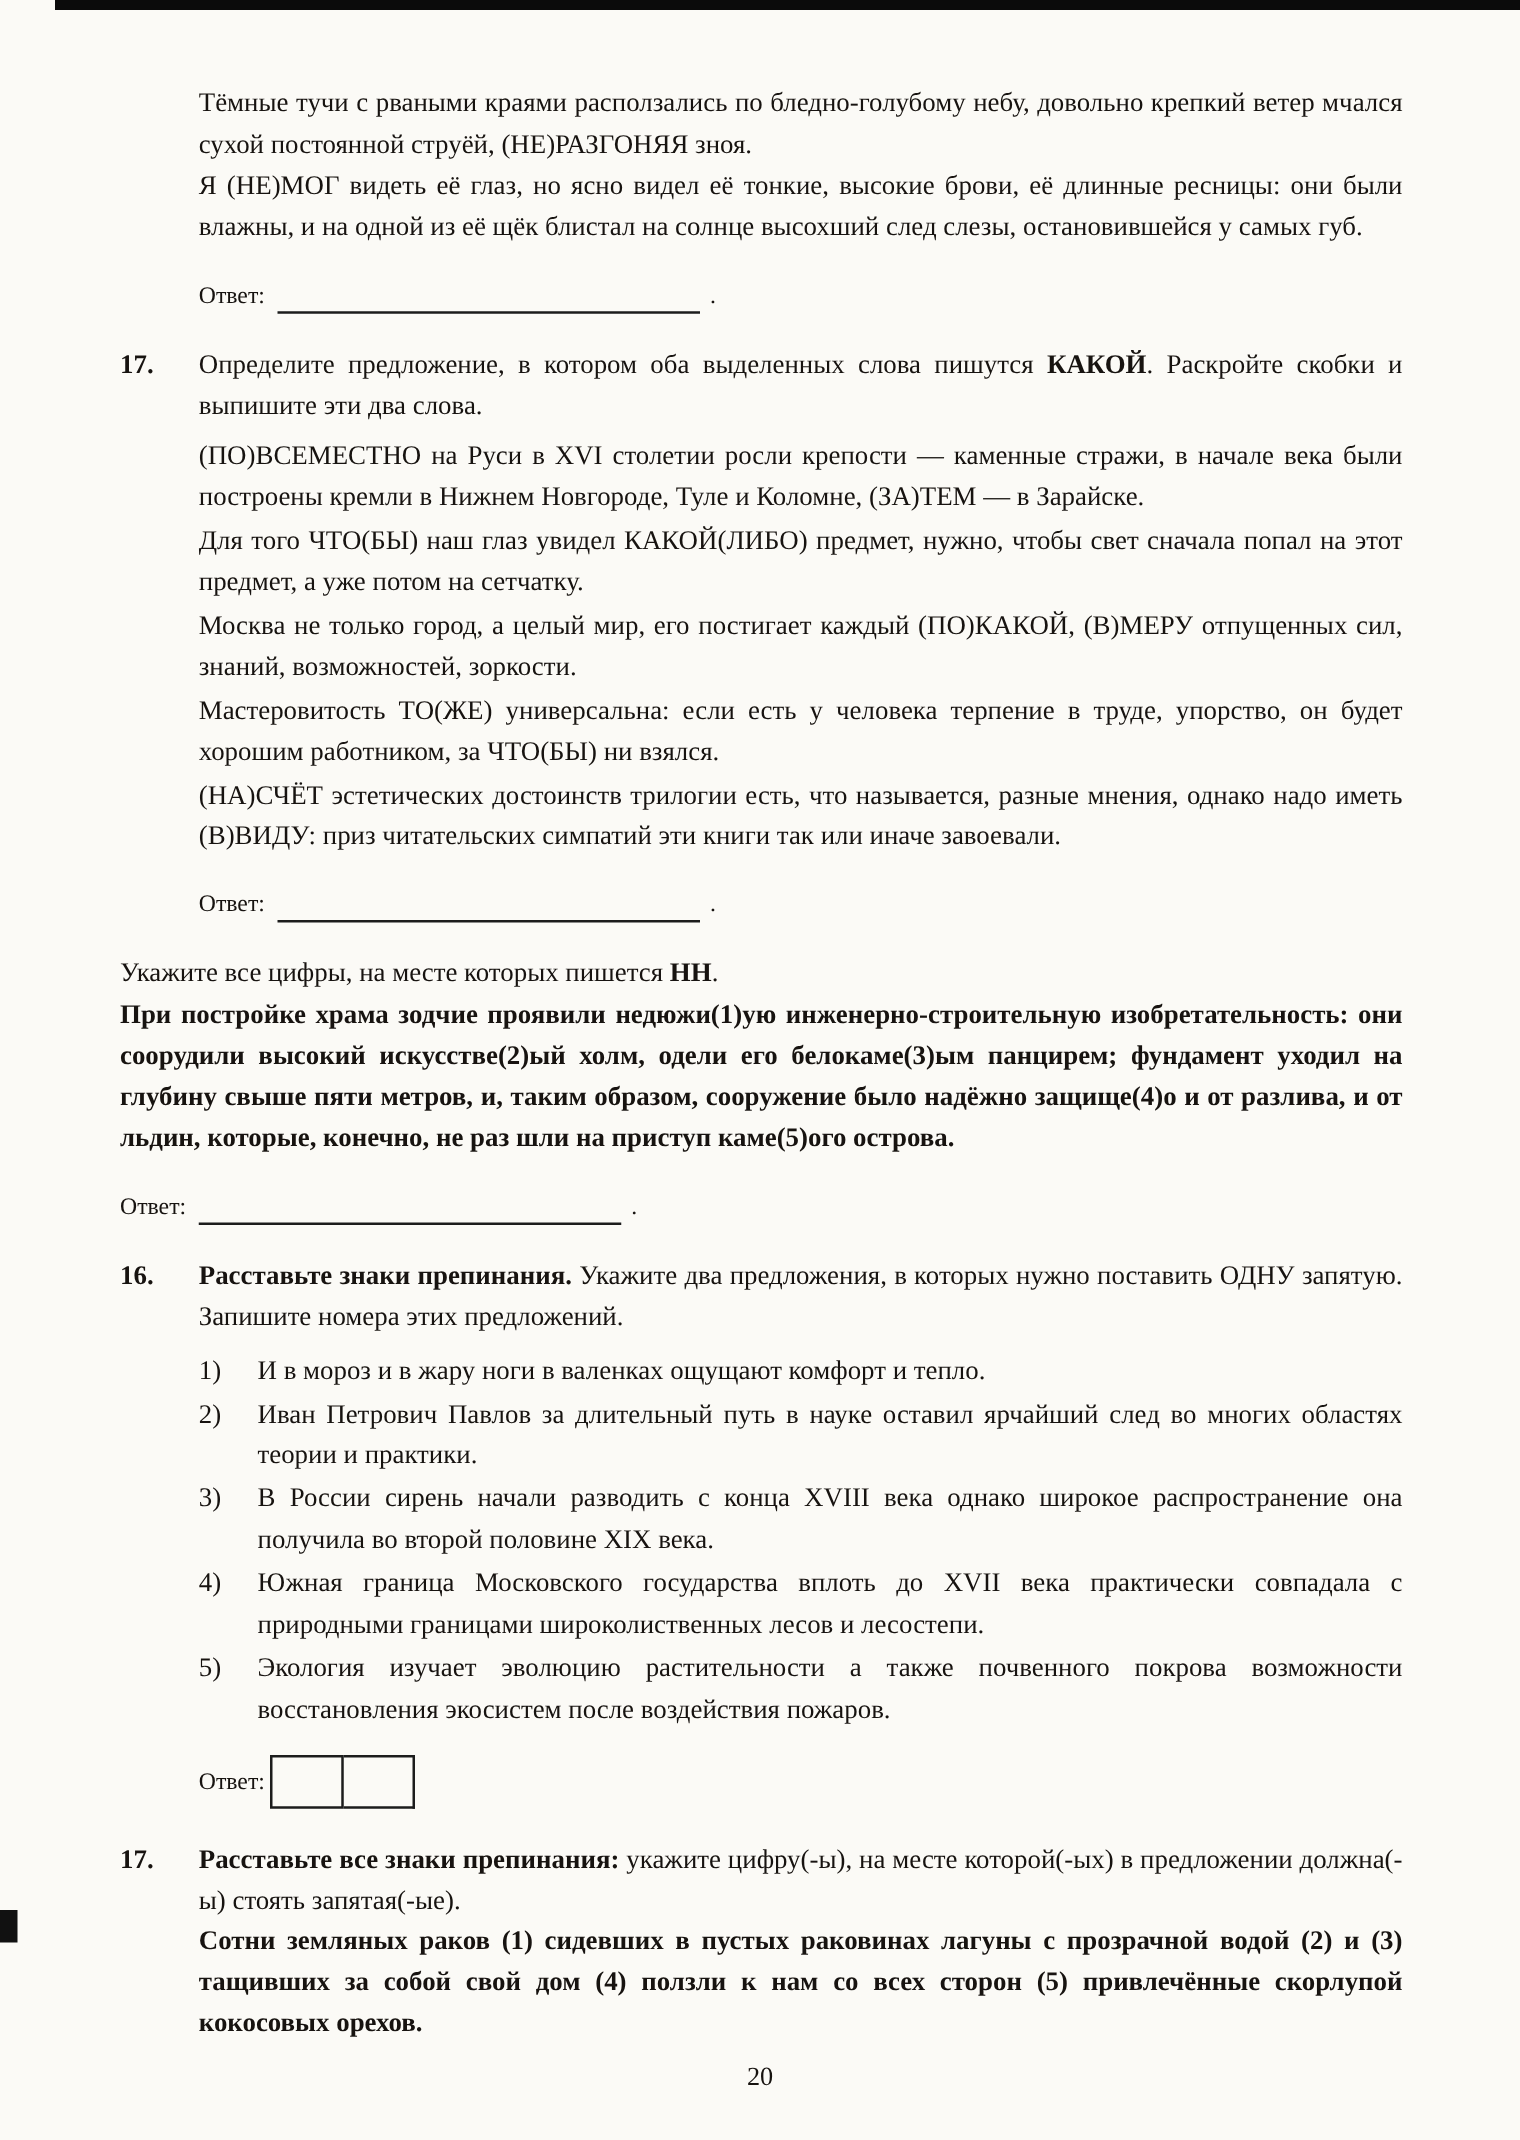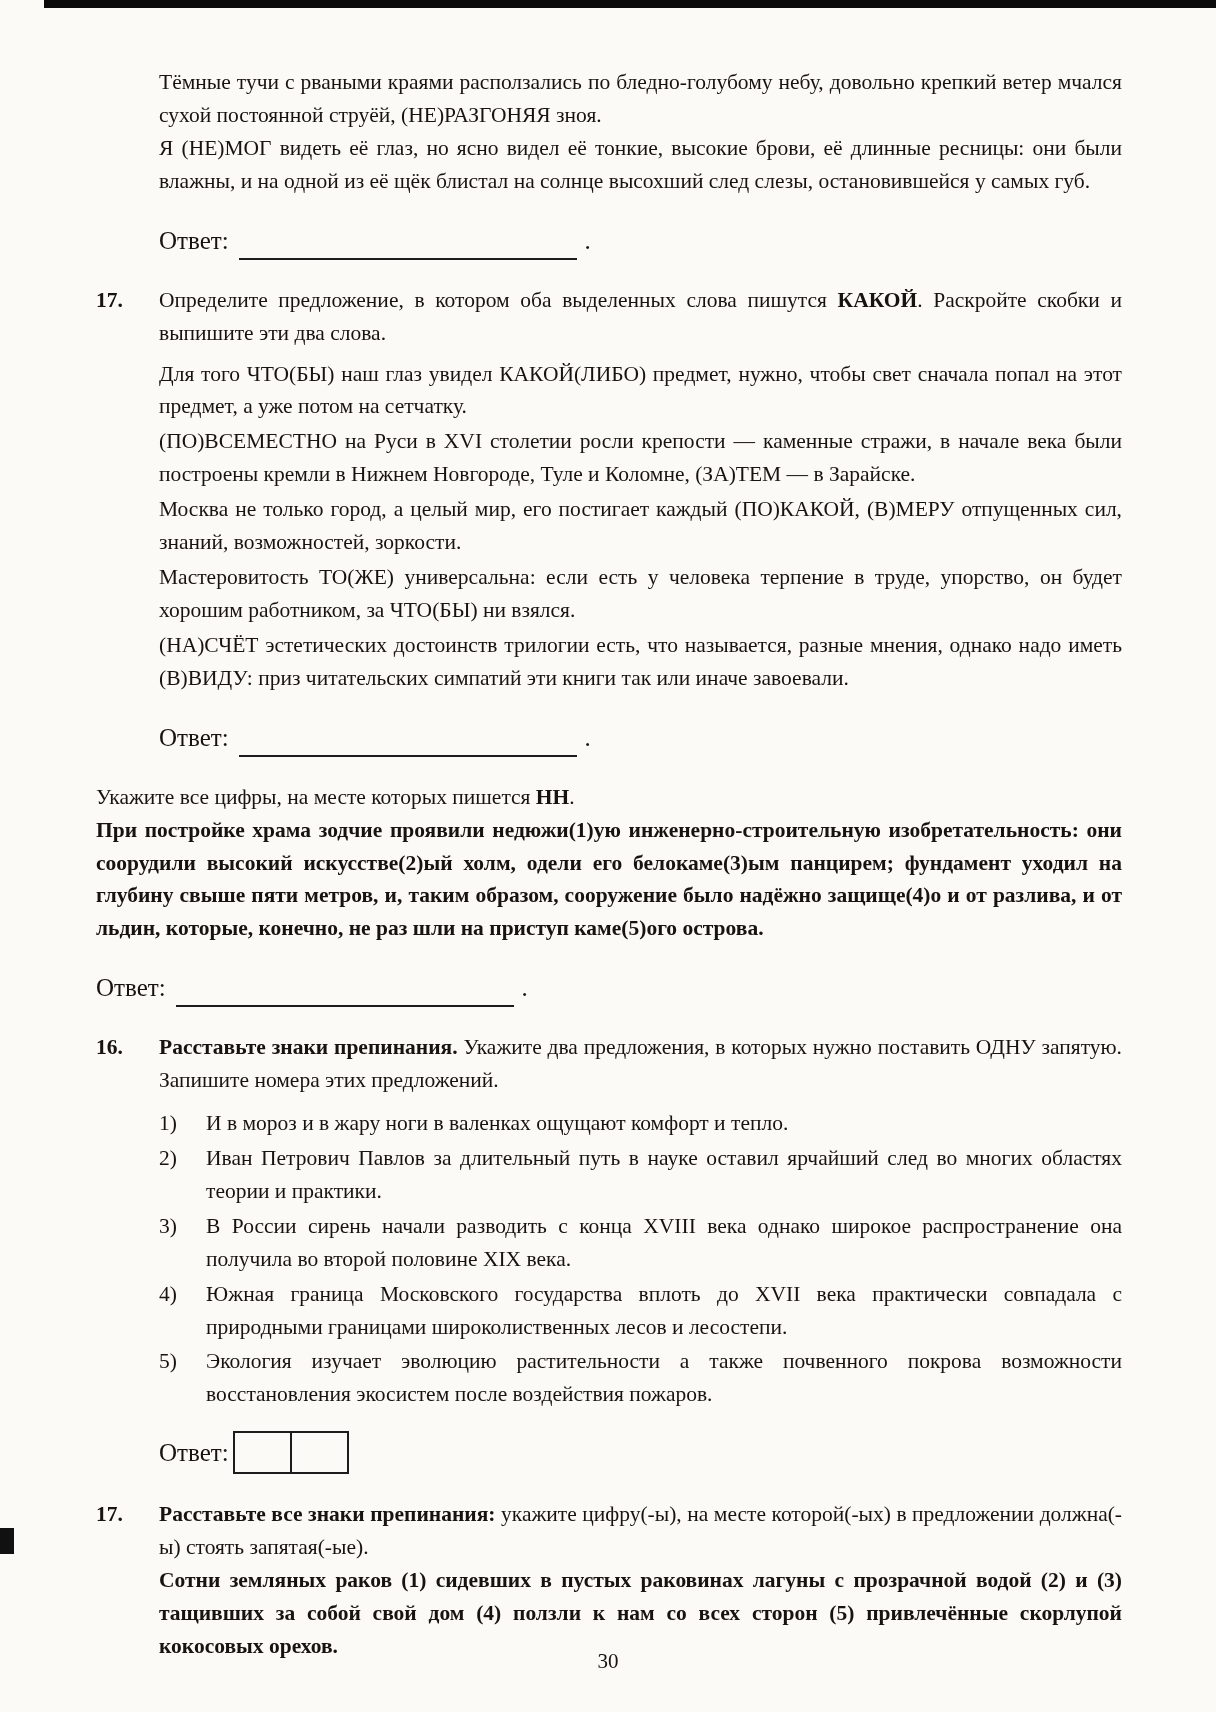--- a/index.html
+++ b/index.html
@@ -43,21 +43,21 @@
   .opts14 { margin-top: 8px; }
   .opts14 p + p { margin-top: 2px; }
   .body15 { }
   .opts { margin-top: 10px; }
   .opt-row { display: flex; }
   .opt-row + .opt-row { margin-top: 2px; }
   .opt-num { width: 47px; flex-shrink: 0; }
   .opt-text { flex: 1; text-align: justify; }
   .answer-row {
     margin: 24px 0 2px 0;
-    font-size: 25px; line-height: 1.53;
+    font-size: 19px; line-height: 1.53;
     display: flex; align-items: flex-end;
   }
   .answer-row.boxes { align-items: center; margin: 20px 0 2px 0; }
   .answer-blank {
     display: inline-block;
     width: 338px;
     border-bottom: 2px solid #1c1c1c;
     height: 1.05em;
     margin-left: 10px;
   }
@@ -96,22 +96,22 @@
         <span class="answer-period">.</span>
       </div>
     </div>
   </section>
 
   <section class="qsec">
     <div class="qnum">17.</div>
     <div class="qbody">
       <p class="fs jt"><span>Определите предложение, в котором оба выделенных слова пишутся </span><b>КАКОЙ</b><span>. Раскройте скобки и выпишите эти два слова.</span></p>
       <div class="opts14">
+        <p class="fs jt">(ПО)ВСЕМЕСТНО на Руси в XVI столетии росли крепости — каменные стражи, в начале века были построены кремли в Нижнем Новгороде, Туле и Коломне, (ЗА)ТЕМ — в Зарайске.</p>
         <p class="fs jt">Для того ЧТО(БЫ) наш глаз увидел КАКОЙ(ЛИБО) предмет, нужно, чтобы свет сначала попал на этот предмет, а уже потом на сетчатку.</p>
-        <p class="fs jt">(ПО)ВСЕМЕСТНО на Руси в XVI столетии росли крепости — каменные стражи, в начале века были построены кремли в Нижнем Новгороде, Туле и Коломне, (ЗА)ТЕМ — в Зарайске.</p>
         <p class="fs jt">Москва не только город, а целый мир, его постигает каждый (ПО)КАКОЙ, (В)МЕРУ отпущенных сил, знаний, возможностей, зоркости.</p>
         <p class="fs jt">Мастеровитость ТО(ЖЕ) универсальна: если есть у человека терпение в труде, упорство, он будет хорошим работником, за ЧТО(БЫ) ни взялся.</p>
         <p class="fs jt">(НА)СЧЁТ эстетических достоинств трилогии есть, что называется, разные мнения, однако надо иметь (В)ВИДУ: приз читательских симпатий эти книги так или иначе завоевали.</p>
       </div>
       <div class="answer-row">
         <span>Ответ:</span>
         <span class="answer-blank"></span>
         <span class="answer-period">.</span>
       </div>
     </div>
@@ -169,13 +169,13 @@
     <div class="qnum">17.</div>
     <div class="qbody">
       <p class="fs jt"><b>Расставьте все знаки препинания:</b><span> укажите цифру(-ы), на месте которой(-ых) в предложении должна(-ы) стоять запятая(-ые).</span></p>
       <p class="fs jt bold body15">Сотни земляных раков (1) сидевших в пустых раковинах лагуны с прозрачной водой (2) и (3) тащивших за собой свой дом (4) ползли к нам со всех сторон (5) привлечённые скорлупой кокосовых орехов.</p>
 
     </div>
   </section>
 
 </div>
 
-<div class="page-number">30</div>
+<div class="page-number">20</div>
 
 </body></html>

